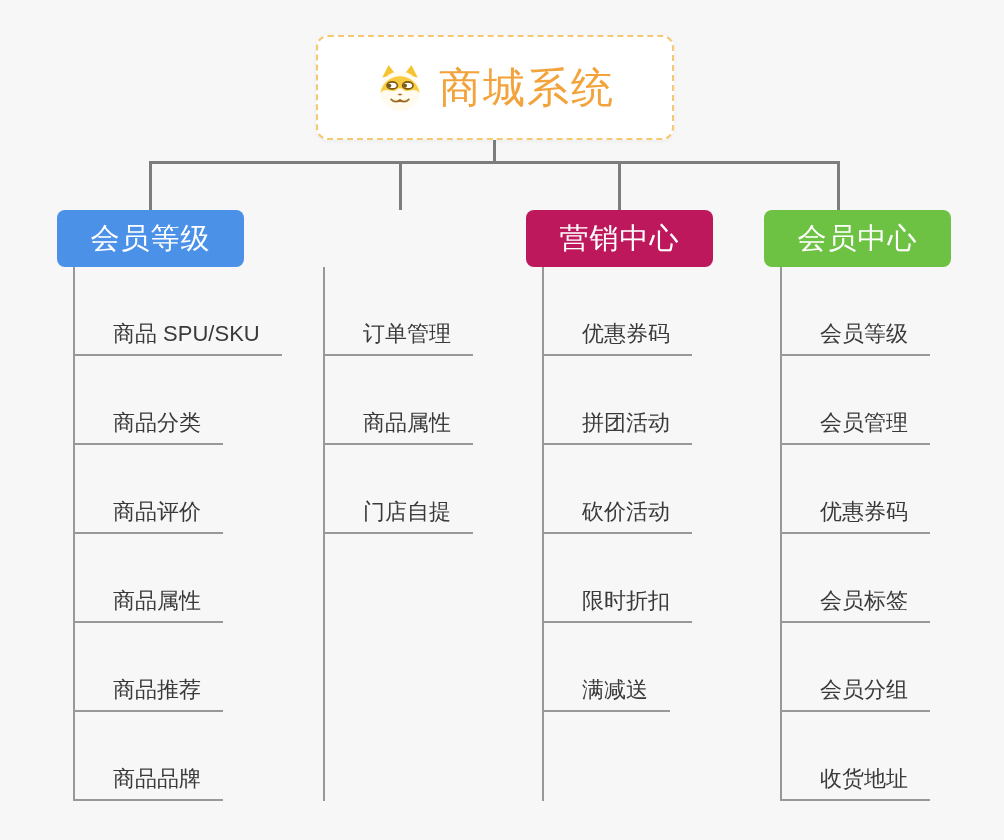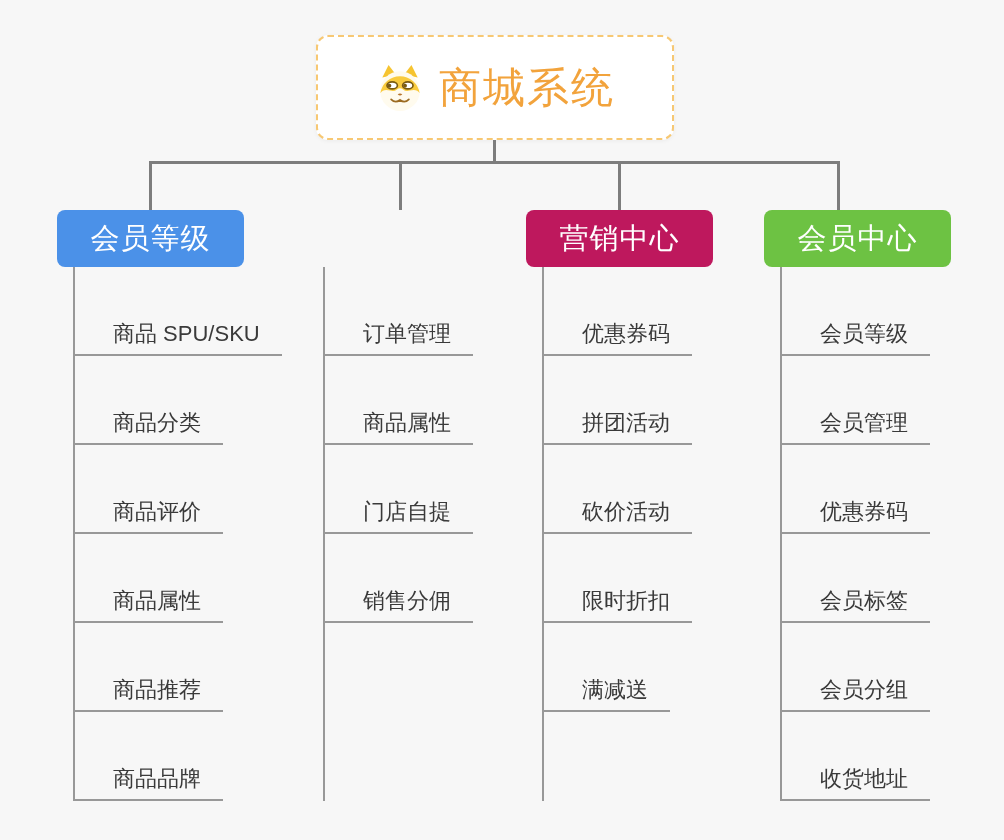--- a/index.html
+++ b/index.html
@@ -155,23 +155,20 @@
     <div class="leaf-list">
         <div class="leaf-slot">
           <div class="leaf">订单管理</div>
         </div>
         <div class="leaf-slot">
           <div class="leaf">商品属性</div>
         </div>
         <div class="leaf-slot">
           <div class="leaf">门店自提</div>
         </div>
-        <div class="leaf-slot">
-          <div class="leaf">销售分佣</div>
-        </div>
       </div>
   </div>
 
   <div class="branch branch-2">
     <div class="branch-box" style="background: #be185d; align-items: center;">
       <span>营销中心</span>
     </div>
     <div class="trunk"></div>
     <div class="leaf-list">
         <div class="leaf-slot">

